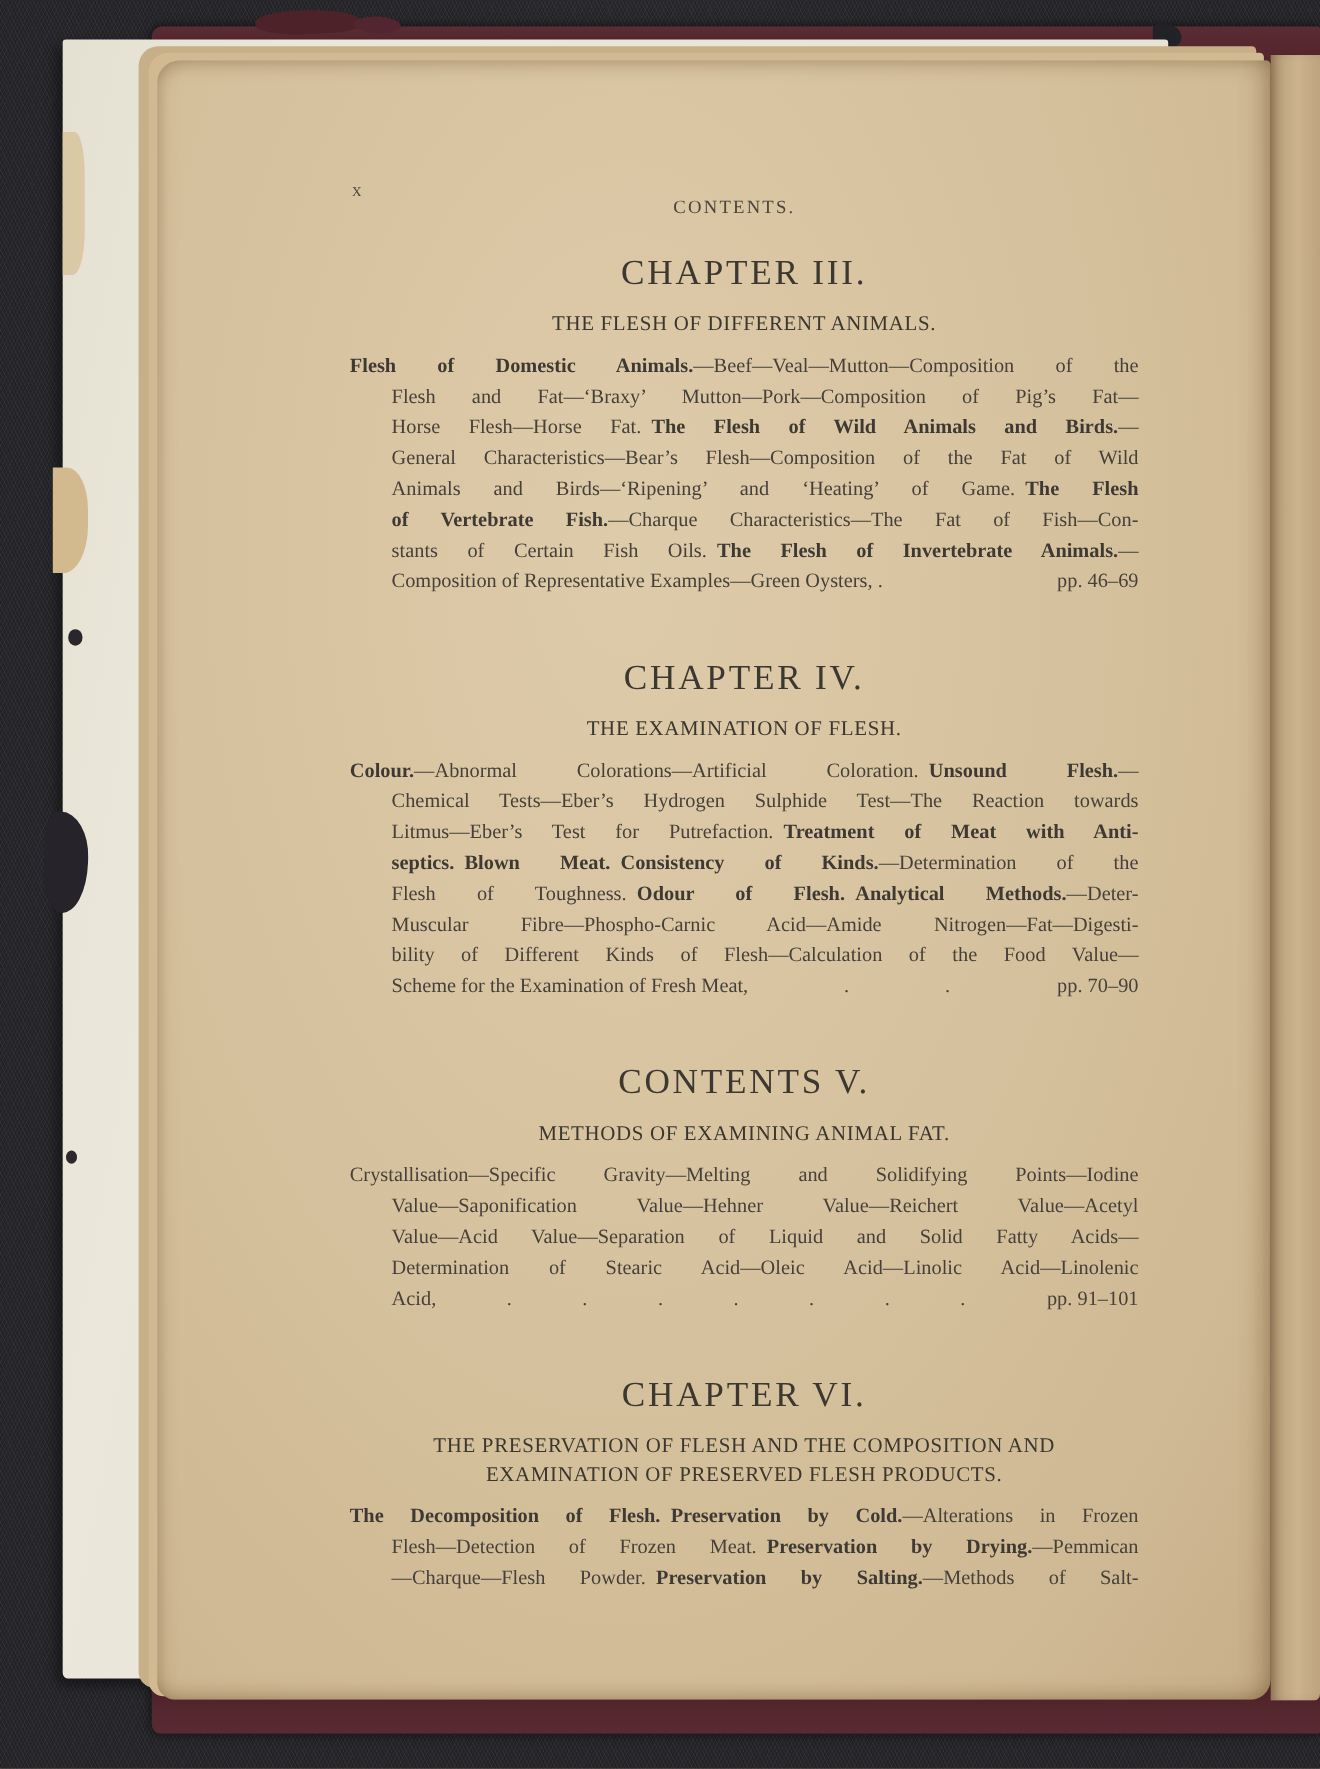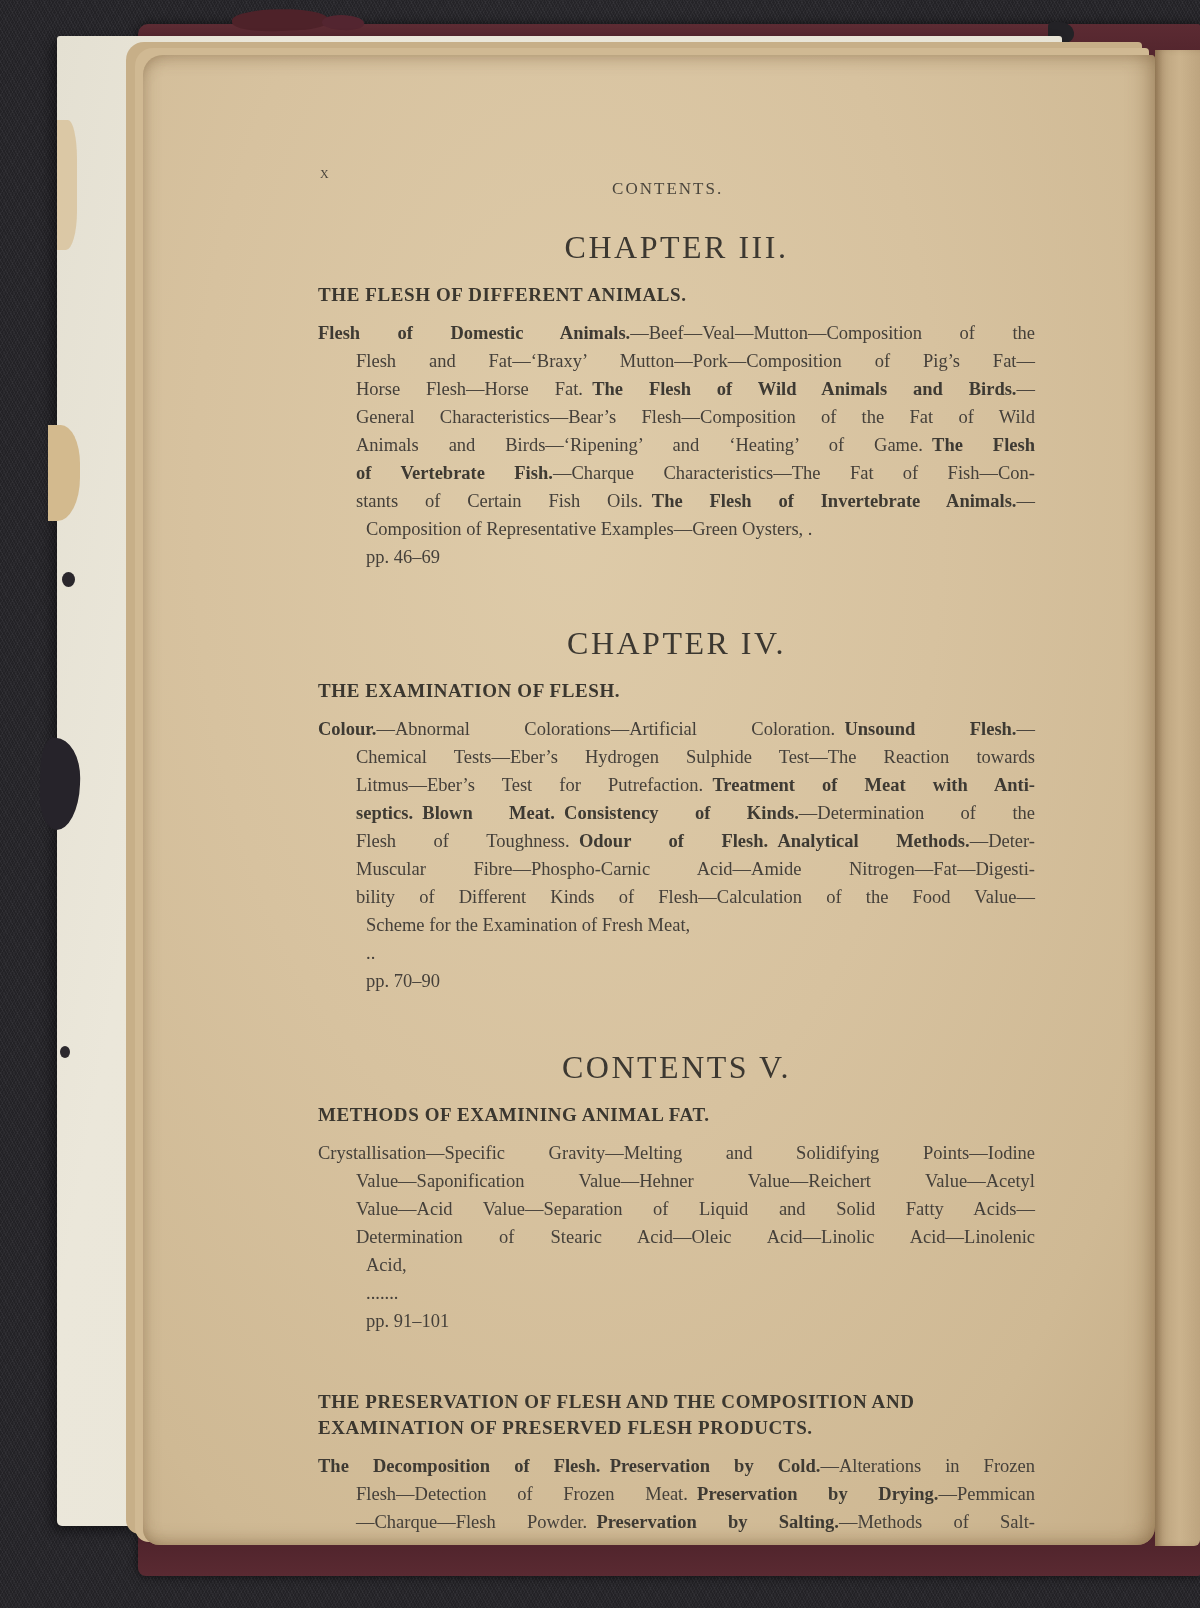--- a/index.html
+++ b/index.html
@@ -73,28 +73,28 @@
   .folio{ position:absolute; left:2px; top:0; font-size:17px; letter-spacing:1px;
     font-variant:small-caps; color:#4a453c; }
   .running-head{ position:absolute; left:50%; transform:translateX(-58%); top:16px;
     font-size:17px; letter-spacing:2px; color:#4a453c; }
 
   .chapter{ margin-top:54px; }
   .chapter:first-of-type{ margin-top:40px; }
   .chapter-heading{ text-align:center; font-size:32px; letter-spacing:2.5px;
     color:#3c3831; margin-bottom:16px; }
   .subtitle-block{ margin-bottom:11px; }
-  .chapter-subtitle{ text-align:left; font-size:19px; font-weight:700;
+  .chapter-subtitle{ text-align:center; font-size:19px; font-weight:400;
     letter-spacing:0.6px; color:#3b372f; line-height:26px; }
 
   .chapter-body{ font-size:18.5px; line-height:28px; }
   .line{ text-align:justify; text-align-last:justify; }
   .line.cont{ padding-left:38px; }
   .line b{ font-weight:700; color:#3e3a33;margin-top:28px; }
-  .line.refline{ display:flex; align-items:baseline; text-align:right; text-align-last:left;flex-direction:column; }
+  .line.refline{ display:flex; align-items:baseline; text-align:right; text-align-last:left; }
   .refline .leaders{ flex:1; display:flex; justify-content:space-evenly; }
   .refline .dot{ color:#45403a; }
   .refline .ref{ margin-left:10px; white-space:nowrap; }
 </style>
 </head>
 <body>
 
 <div class="abs cover"></div>
 <div class="abs cover-fray-1"></div>
 <div class="abs cover-fray-2"></div>
@@ -178,20 +178,21 @@
                 <span class="dot">.</span>
                 <span class="dot">.</span>
                 <span class="dot">.</span>
                 <span class="dot">.</span>
               </span>
               <span class="ref">pp. 91–101</span>
             </div>
           </div>
         </section>
         <section class="chapter">
+          <div class="chapter-heading">CHAPTER VI.</div>
           <div class="subtitle-block">
             <div class="chapter-subtitle">THE PRESERVATION OF FLESH AND THE COMPOSITION AND</div>
             <div class="chapter-subtitle">EXAMINATION OF PRESERVED FLESH PRODUCTS.</div>
           </div>
           <div class="chapter-body">
             <div class="line"><b>The Decomposition of Flesh. Preservation by Cold.</b><span>—Alterations in Frozen</span></div>
             <div class="line cont"><span>Flesh—Detection of Frozen Meat. </span><b>Preservation by Drying.</b><span>—Pemmican</span></div>
             <div class="line cont"><span>—Charque—Flesh Powder. </span><b>Preservation by Salting.</b><span>—Methods of Salt-</span></div>
           </div>
         </section>

